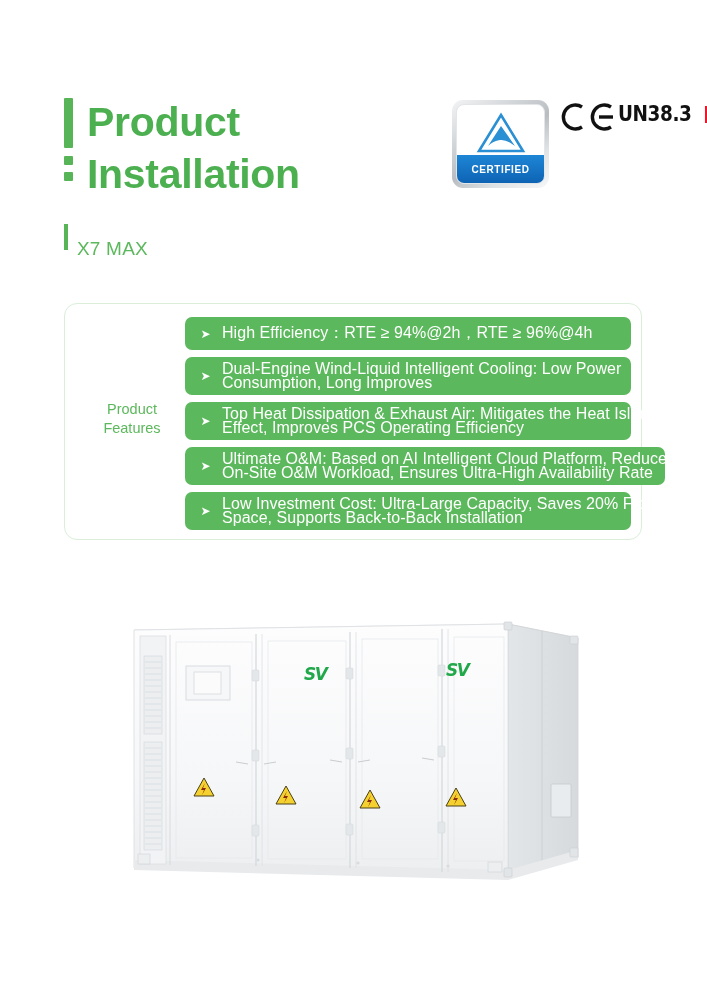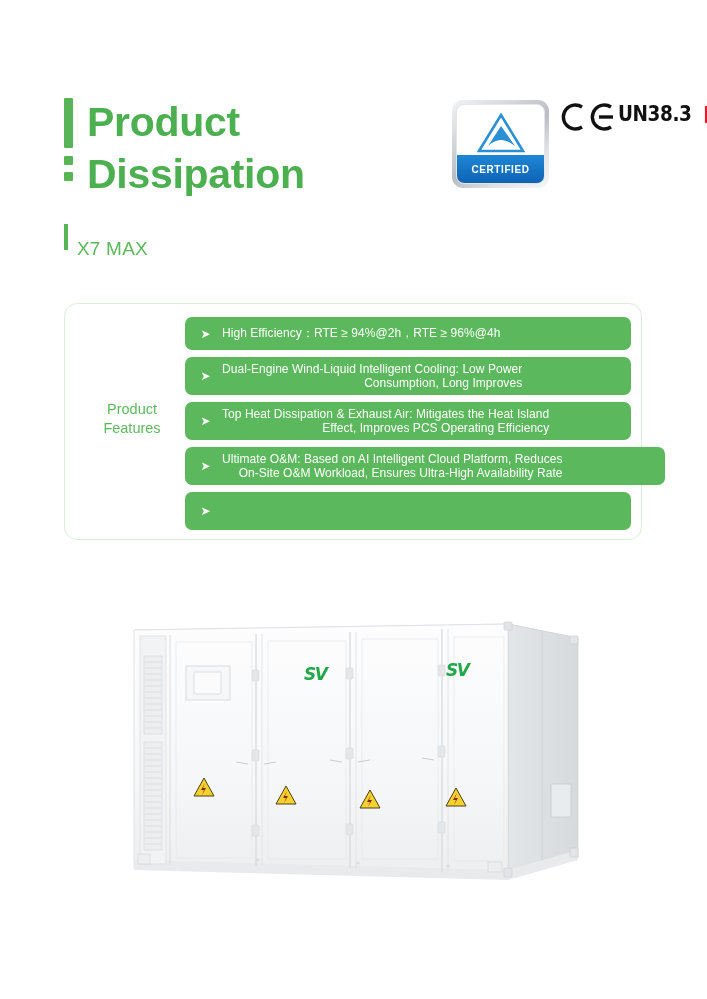--- a/index.html
+++ b/index.html
@@ -82,21 +82,21 @@
   .pill {
     background: #5cb85c; border-radius: 7px; color: #fff;
     display: flex; align-items: center; padding: 7px 10px 7px 12px;
     margin-bottom: 7px; min-height: 30px; overflow: visible;
   }
   .pill .arrow {
     flex: none; width: 17px; margin-right: 8px; display: flex;
     align-items: center; justify-content: center; color: #fff; font-size: 12px; line-height: 1;
   }
   .pill .ptext {
-    font-size: 12px; line-height: 14.5px; color: #fff; letter-spacing: 0.05px; white-space: nowrap; text-align: right;
+    font-size: 16px; line-height: 14.5px; color: #fff; letter-spacing: 0.05px; white-space: nowrap;
   }
   .pill.h1 { height: 33px; padding-top: 0; padding-bottom: 0; }
   .pill.h2 { height: 38px; }
   .pill.wide { width: 480px; }
 
   
   .product { position: absolute; left: 108px; top: 610px; width: 540px; height: 290px; font-style: italic; }
   .prod-svg { display: block; width: 540px; height: 290px; }
 </style>
 </head>
@@ -109,21 +109,21 @@
     <div class="title-block">
       <div class="title-row">
         <span class="bar-tall"></span>
         <span class="title-text">Product</span>
       </div>
       <div class="title-row">
         <span class="bar-dots">
             <i></i>
             <i></i>
           </span>
-        <span class="title-text">Dissipation</span>
+        <span class="title-text">Installation</span>
       </div>
       <div class="subtitle-row">
         <span class="bar-thin"></span>
         <span class="subtitle-text">X7 MAX</span>
       </div>
     </div>
 
     <div class="certs">
 
       <div class="tuv">
@@ -189,20 +189,24 @@
       <div class="pill h2 wide">
         <span class="arrow">➤</span>
         <span>
           <span class="ptext" style="display:block">Ultimate O&amp;M: Based on AI Intelligent Cloud Platform, Reduces</span>
           <span class="ptext" style="display:block">On-Site O&amp;M Workload, Ensures Ultra-High Availability Rate</span>
         </span>
       </div>
 
       <div class="pill h2">
         <span class="arrow">➤</span>
+        <span>
+          <span class="ptext" style="display:block">Low Investment Cost: Ultra-Large Capacity, Saves 20% Floor</span>
+          <span class="ptext" style="display:block">Space, Supports Back-to-Back Installation</span>
+        </span>
       </div>
 
     </div>
   </div>
 
   <div class="product">
     <svg class="prod-svg" viewBox="0 0 540 290">
       <defs>
         <linearGradient id="frontG" x1="0" y1="0" x2="0" y2="1">
           <stop offset="0%" stop-color="#fdfdfe"></stop>

